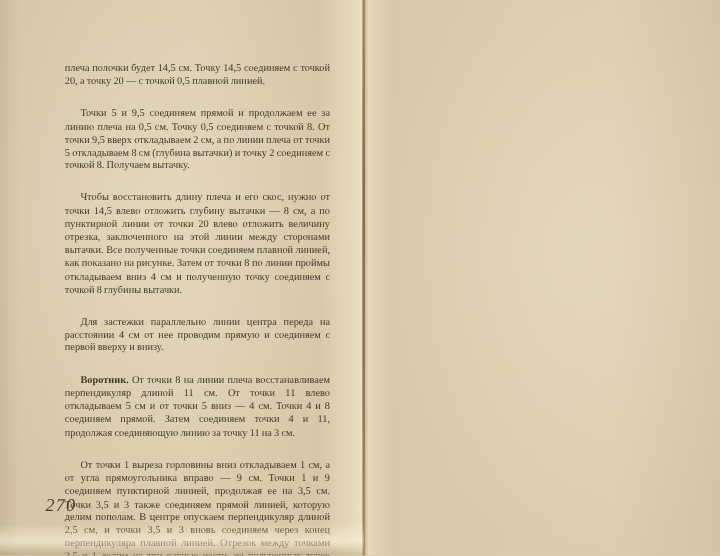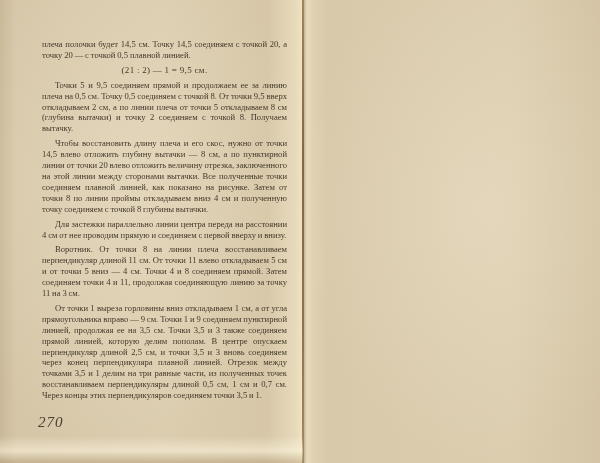--- a/index.html
+++ b/index.html
@@ -25,36 +25,35 @@
     background:linear-gradient(180deg,#9d8560,#7e6845 35%,#8a7350 70%,#a08a64);}
   .edge-bottom-left{position:absolute;left:0;top:436px;width:303px;height:27px;
     background:linear-gradient(180deg,rgba(0,0,0,0),rgba(255,248,226,.5) 55%,rgba(160,135,95,.35) 100%);}
 
   
   .text-block{
     position:absolute;left:38px;top:35px;width:253px;
     color:#43382a;font-size:8.6px;line-height:10.9px;text-align:justify;
     word-spacing:-0.3px;
   }
-  .text-block p{margin:4px;text-indent:13px;}
+  .text-block p{margin:16px;text-indent:13px;}
   .text-block p.cont{text-indent:0;}
   .formula{text-align:center;text-indent:0 !important;margin:3px 0 3px 0 !important;
     font-size:9px;letter-spacing:.4px;}
-  .lead{font-weight:normal;}
+  .lead{font-weight:bold;}
   .page-number{position:absolute;text-align:left;color:#4a3e2e;
     font-size:15px;font-style:italic;letter-spacing:1px;}
   #pn-left{left:38px;width:253px;top:414px;}
 </style>
 </head>
 <body>
 
 <div class="page page-left">
   <div class="text-block">
     <p class="cont">плеча полочки будет 14,5 см. Точку 14,5 соединяем с точкой 20, а точку 20 — с точкой 0,5 плавной линией.</p>
-    <p class="formula">(21 : 2) — 1 = 9,5 см.</p>
     <p>Точки 5 и 9,5 соединяем прямой и продолжаем ее за линию плеча на 0,5 см. Точку 0,5 соединяем с точкой 8. От точки 9,5 вверх откладываем 2 см, а по линии плеча от точки 5 откладываем 8 см (глубина вытачки) и точку 2 соединяем с точкой 8. Получаем вытачку.</p>
     <p>Чтобы восстановить длину плеча и его скос, нужно от точки 14,5 влево отложить глубину вытачки — 8 см, а по пунктирной линии от точки 20 влево отложить величину отрезка, заключенного на этой линии между сторонами вытачки. Все полученные точки соединяем плавной линией, как показано на рисунке. Затем от точки 8 по линии проймы откладываем вниз 4 см и полученную точку соединяем с точкой 8 глубины вытачки.</p>
     <p>Для застежки параллельно линии центра переда на расстоянии 4 см от нее проводим прямую и соединяем с первой вверху и внизу.</p>
     <p><span class="lead">Воротник.</span><span> От точки 8 на линии плеча восстанавливаем перпендикуляр длиной 11 см. От точки 11 влево откладываем 5 см и от точки 5 вниз — 4 см. Точки 4 и 8 соединяем прямой. Затем соединяем точки 4 и 11, продолжая соединяющую линию за точку 11 на 3 см.</span></p>
     <p>От точки 1 выреза горловины вниз откладываем 1 см, а от угла прямоугольника вправо — 9 см. Точки 1 и 9 соединяем пунктирной линией, продолжая ее на 3,5 см. Точки 3,5 и 3 также соединяем прямой линией, которую делим пополам. В центре опускаем перпендикуляр длиной 2,5 см, и точки 3,5 и 3 вновь соединяем через конец перпендикуляра плавной линией. Отрезок между точками 3,5 и 1 делим на три равные части, из полученных точек восстанавливаем перпендикуляры длиной 0,5 см, 1 см и 0,7 см. Через концы этих перпендикуляров соединяем точки 3,5 и 1.</p>
   </div>
   <div class="page-number" id="pn-left">270</div>
 </div>
 
 <div class="page page-right">

